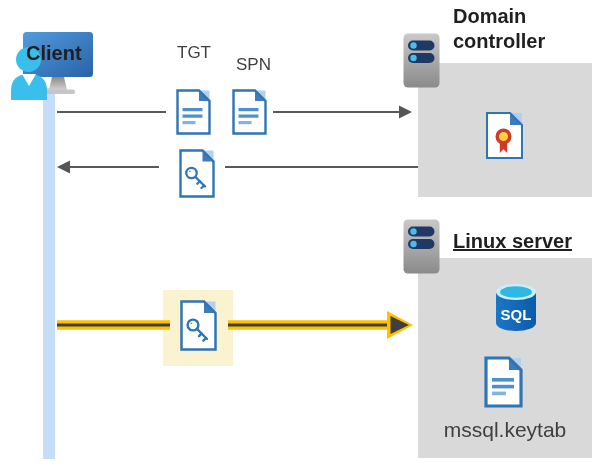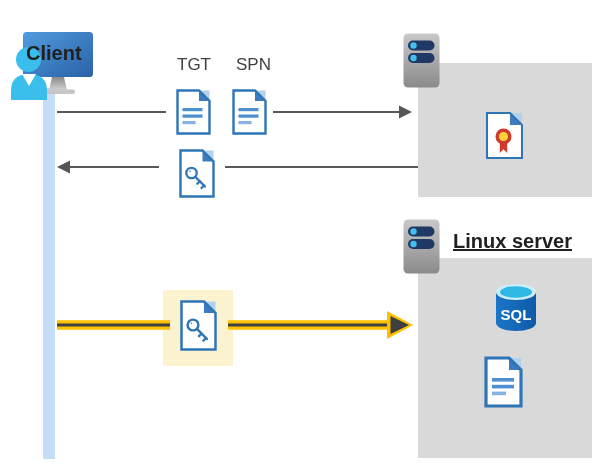--- a/index.html
+++ b/index.html
@@ -176,21 +176,23 @@
     <polygon points="26,3 38,3 38,15" fill="#B3D1EC"></polygon>
     <polygon points="26,3 26,15 38,15" fill="#3D7ABF"></polygon>
     <path d="M3,3 H26 L38,15 V51 H3 Z" fill="none" stroke="#2E75B6" stroke-width="3.2"></path>
     <rect x="9" y="23" width="22" height="3.6" fill="#4E8FD0"></rect>
     <rect x="9" y="29.8" width="22" height="3.6" fill="#4E8FD0"></rect>
     <rect x="9" y="36.6" width="14" height="3.6" fill="#85B2E2"></rect>
   </svg>
 
   <div class="abs heading" style="left:26px;top:5px;margin-top:36px;">Client</div>
 
+  <div class="abs heading" style="left:453px;top:4px;width:142px;">Domain controller</div>
 
   <div class="abs heading" style="left:453px;top:229px;width:142px;text-decoration:underline;">Linux server</div>
 
-  <div class="abs sublabel" style="left:173px;top:55px;width:42px;">TGT</div>
+  <div class="abs sublabel" style="left:173px;top:43px;width:42px;">TGT</div>
 
   <div class="abs sublabel" style="left:229px;top:55px;width:42px;text-align:right;">SPN</div>
 
+  <div class="abs keytab-label" style="left:418px;top:418px;width:174px;">mssql.keytab</div>
 
 </div>
 
 </body></html>

